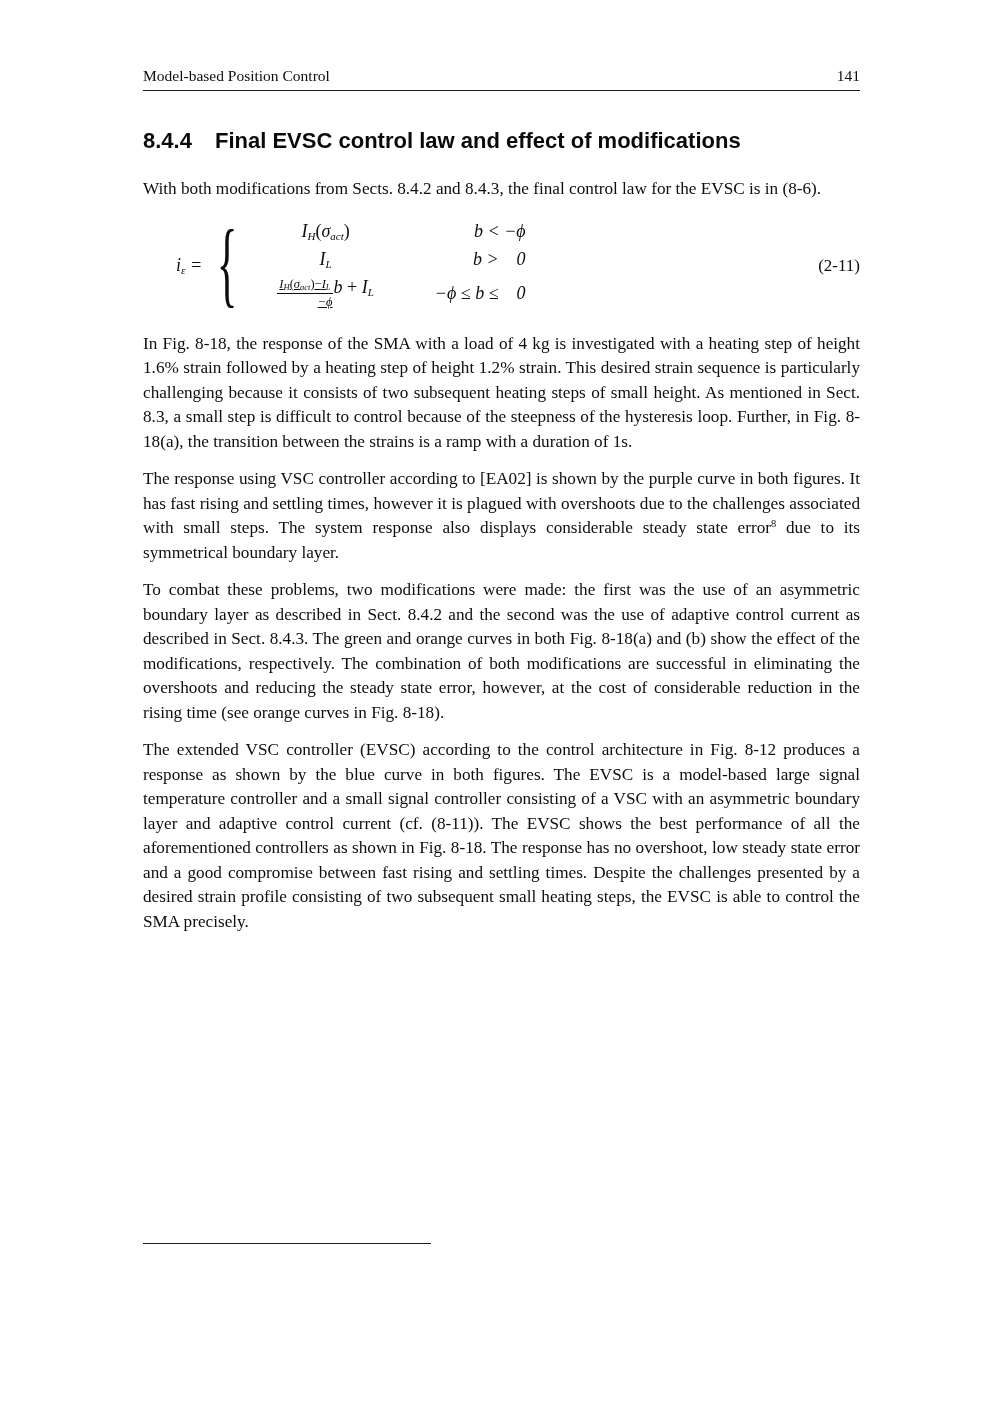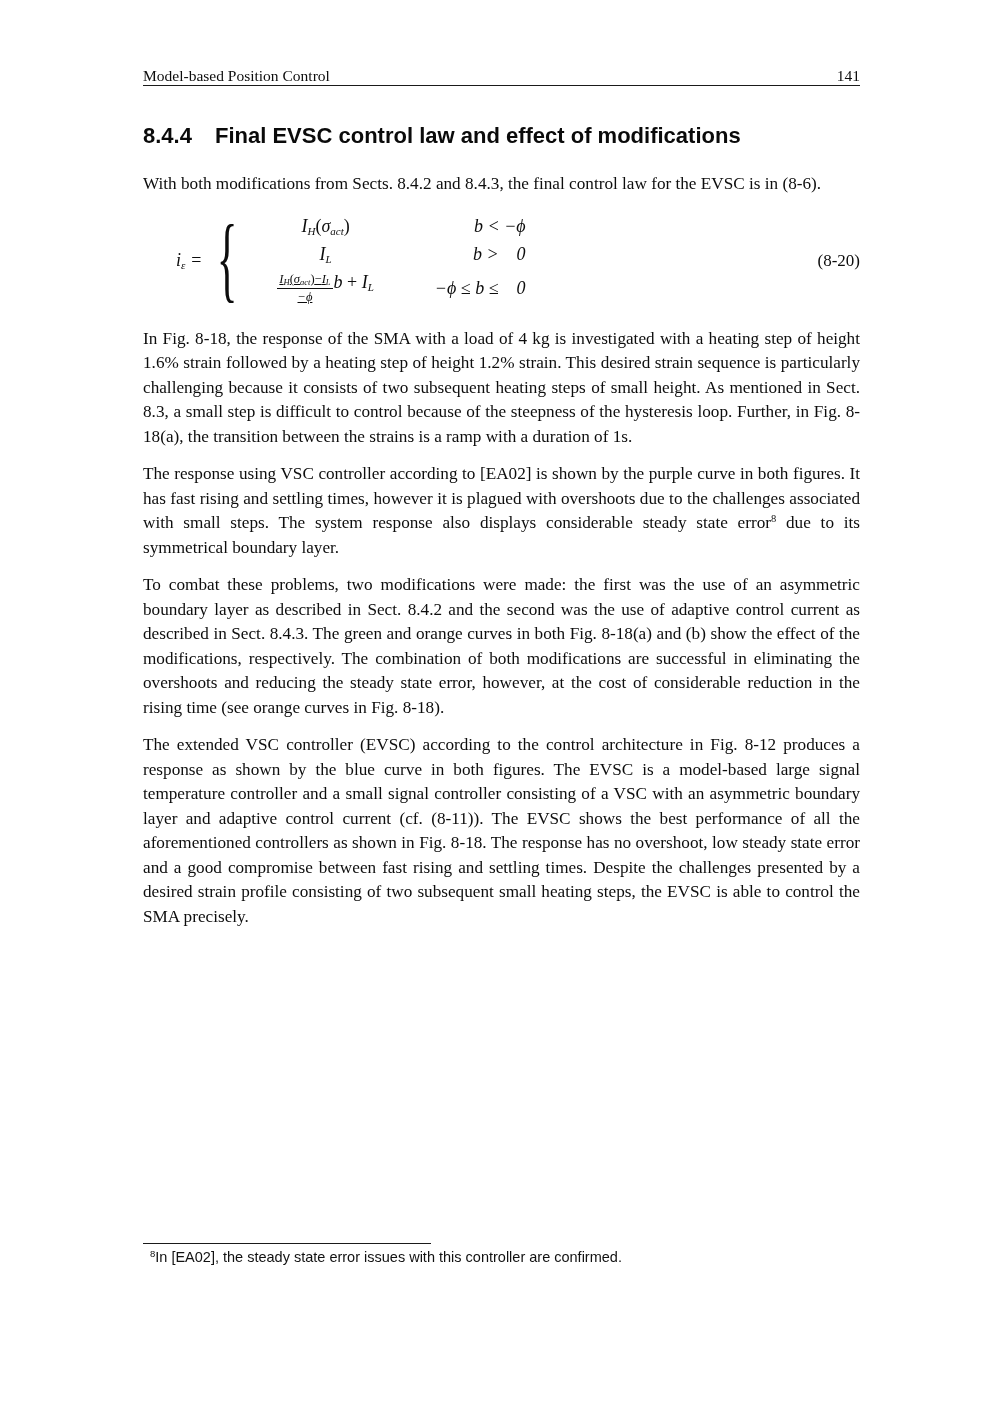--- a/index.html
+++ b/index.html
@@ -16,20 +16,21 @@
     left: 143px;
     top: 0;
     width: 717px;
   }
   
   .running-header {
     display: flex;
     justify-content: space-between;
     align-items: flex-end;
     margin-top: 67px;
+    padding-bottom: 5px;
     border-bottom: 1.5px solid #1a1a1a;
     font-family: "Liberation Serif", serif;
     font-size: 15.5px;
     line-height: 18px;
   }
   
   .section-heading {
     display: flex;
     margin: 39px 0 0 0;
     font-family: "Liberation Sans", sans-serif;
@@ -81,21 +82,21 @@
     column-gap: 14px;
     row-gap: 7px;
     align-items: center;
     margin-left: 2px;
   }
   .case-expr { text-align: center; white-space: nowrap; }
   .case-cond { text-align: right; font-style: italic; white-space: nowrap; }
   .frac {
     display: inline-block;
     vertical-align: -13px;
-    text-align: center;
+    text-align: right;
     font-size: 12.5px;
     line-height: 1.2;
     margin-right: 1px;
     text-decoration: underline;
   }
   .frac-num { display: block; padding: 0 2px 1px 2px; white-space: nowrap; }
   .frac-den { display: block; border-top: 1px solid #0d0d0d; padding-top: 1px; }
   .frac .msub { font-size: 8.5px; vertical-align: -2px; }
   .eq-number {
     position: absolute;
@@ -149,30 +150,29 @@
         <span class="case-expr"><span class="mi">I</span><sub class="msub">H</sub><span class="mo">(</span><span class="mi">σ</span><sub class="msub">act</sub><span class="mo">)</span></span>
         <span class="case-cond">b &lt; −ϕ</span>
 
         <span class="case-expr"><span class="mi">I</span><sub class="msub">L</sub></span>
         <span class="case-cond">b &gt;&nbsp;&nbsp;&nbsp;&nbsp;0</span>
 
         <span class="case-expr"><span class="frac"><span class="frac-num"><span class="mi">I</span><sub class="msub">H</sub><span class="mo">(</span><span class="mi">σ</span><sub class="msub">act</sub><span class="mo">)</span><span class="mo">−</span><span class="mi">I</span><sub class="msub">L</sub></span><span class="frac-den mi">−ϕ</span></span><span class="mi">b</span><span class="mo"> <span>+</span> </span><span class="mi">I</span><sub class="msub">L</sub></span>
         <span class="case-cond">−ϕ ≤ b ≤&nbsp;&nbsp;&nbsp;&nbsp;0</span>
       </div>
 
-      <span class="eq-number">(8-20)</span>
+      <span class="eq-number">(2-11)</span>
     </div>
 
     <p class="body-par p2">In Fig. 8-18, the response of the SMA with a load of 4 kg is investigated with a heating step of height 1.6% strain followed by a heating step of height 1.2% strain. This desired strain sequence is particularly challenging because it consists of two subsequent heating steps of small height. As mentioned in Sect. 8.3, a small step is difficult to control because of the steepness of the hysteresis loop. Further, in Fig. 8-18(a), the transition between the strains is a ramp with a duration of 1s.</p>
 
     <p class="body-par"><span>The response using VSC controller according to [EA02] is shown by the purple curve in both figures. It has fast rising and settling times, however it is plagued with overshoots due to the challenges associated with small steps. The system response also displays considerable steady state error</span><sup class="body-sup">8</sup><span> due to its symmetrical boundary layer.</span></p>
 
     <p class="body-par">To combat these problems, two modifications were made: the first was the use of an asymmetric boundary layer as described in Sect. 8.4.2 and the second was the use of adaptive control current as described in Sect. 8.4.3. The green and orange curves in both Fig. 8-18(a) and (b) show the effect of the modifications, respectively. The combination of both modifications are successful in eliminating the overshoots and reducing the steady state error, however, at the cost of considerable reduction in the rising time (see orange curves in Fig. 8-18).</p>
 
     <p class="body-par">The extended VSC controller (EVSC) according to the control architecture in Fig. 8-12 produces a response as shown by the blue curve in both figures. The EVSC is a model-based large signal temperature controller and a small signal controller consisting of a VSC with an asymmetric boundary layer and adaptive control current (cf. (8-11)). The EVSC shows the best performance of all the aforementioned controllers as shown in Fig. 8-18. The response has no overshoot, low steady state error and a good compromise between fast rising and settling times. Despite the challenges presented by a desired strain profile consisting of two subsequent small heating steps, the EVSC is able to control the SMA precisely.</p>
 
   </div>
 
   <div class="footnote-area">
     <div class="footnote-rule"></div>
-    <p class="footnote-text"><sup class="fn-marker">8</sup><span>In [EA02], the steady state error issues with this controller are confirmed.</span></p>
   </div>
 </div>
 
 </body></html>

